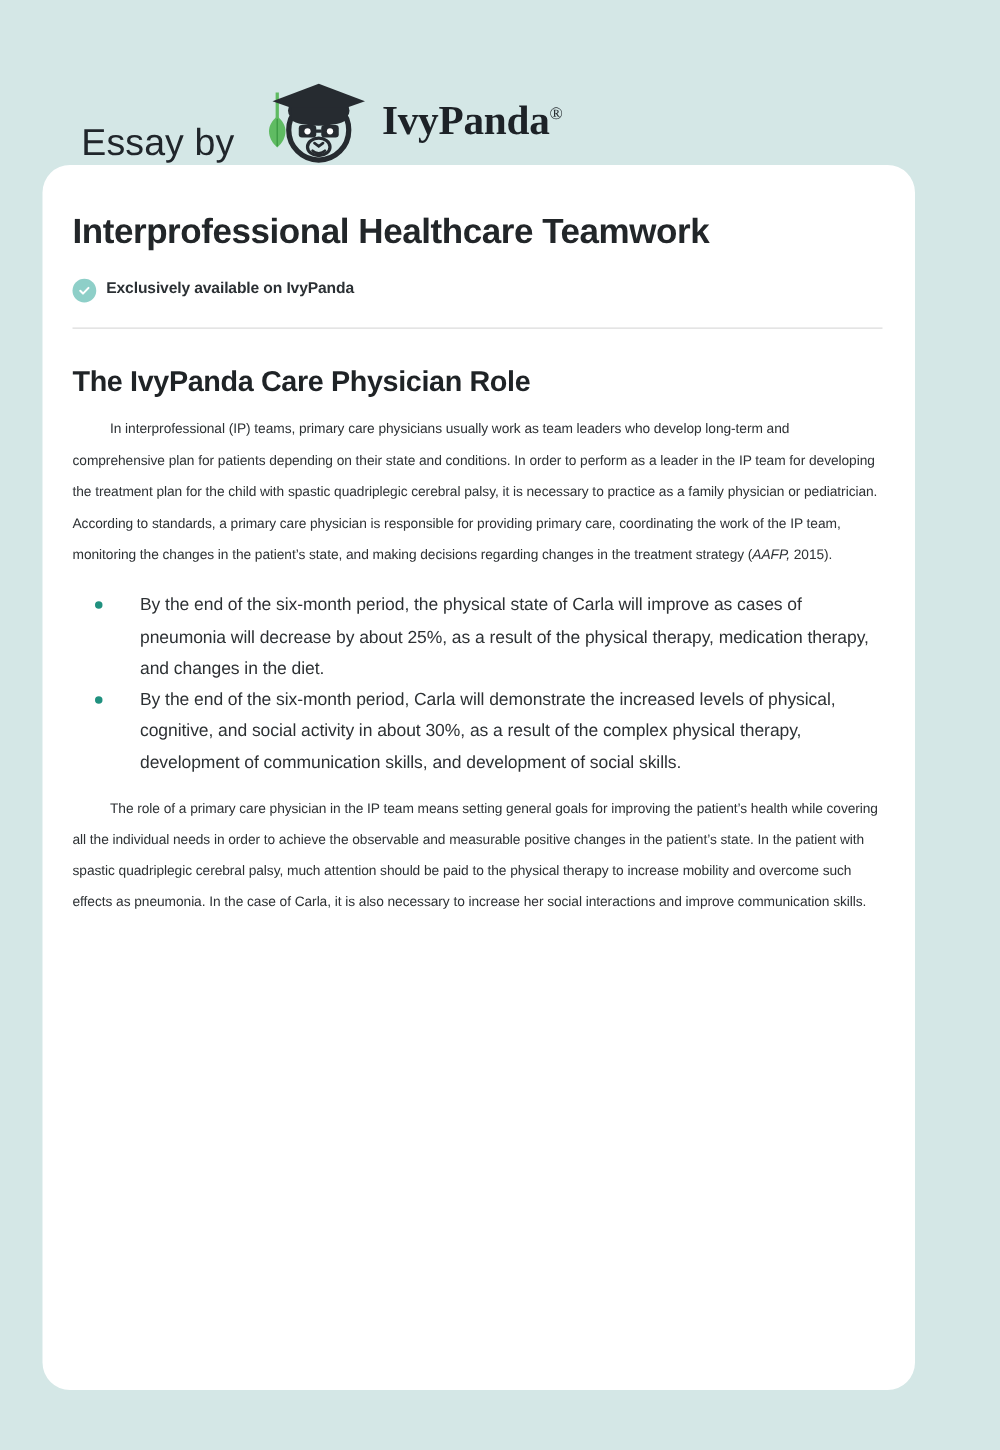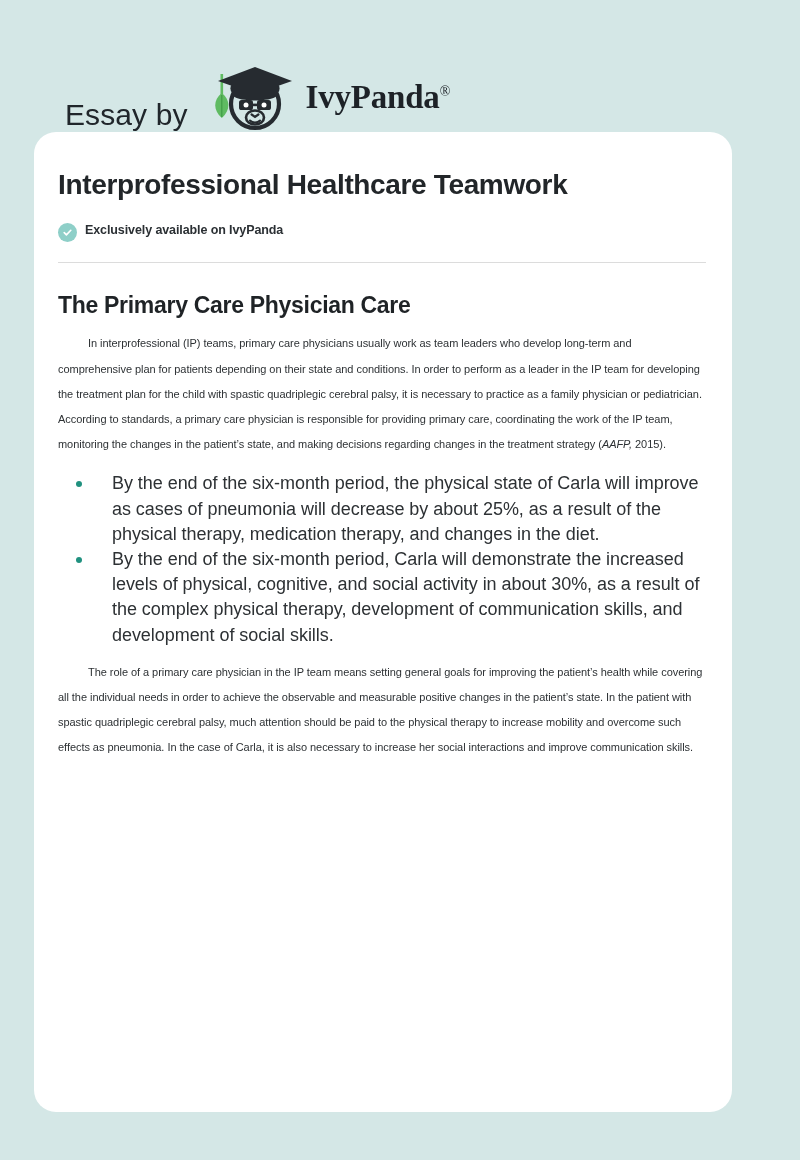--- a/index.html
+++ b/index.html
@@ -142,21 +142,21 @@
   }
 
   .goal-list {
     list-style: none;
     margin: 14px 0 0 0;
     padding: 0;
   }
   .goal-list li {
     position: relative;
     padding-left: 54px;
-    font-size: 18px;
+    font-size: 14px;
     line-height: 25.2px;
     color: #2d3134;
     letter-spacing: -0.05px;
     margin-bottom: 0px;
   }
   .goal-list li .dot {
     position: absolute;
     left: 18px;
     top: 10px;
     width: 6px;
@@ -212,21 +212,21 @@
     <span class="check-circle">
       <svg width="11" height="11" viewBox="0 0 12 12" xmlns="http://www.w3.org/2000/svg">
         <path d="M2.4 6.2 L4.8 8.6 L9.6 3.6" stroke="#ffffff" stroke-width="1.8" fill="none" stroke-linecap="round" stroke-linejoin="round"></path>
       </svg>
     </span>
     <span class="badge-text">Exclusively available on IvyPanda</span>
   </div>
 
   <div class="divider"></div>
 
-  <h2 class="section-heading">The Primary Care Physician Care</h2>
+  <h2 class="section-heading">The IvyPanda Care Physician Role</h2>
   <p class="body-par"><span>In interprofessional (IP) teams, primary care physicians usually work as team leaders who develop long-term and comprehensive plan for patients depending on their state and conditions. In order to perform as a leader in the IP team for developing the treatment plan for the child with spastic quadriplegic cerebral palsy, it is necessary to practice as a family physician or pediatrician. According to standards, a primary care physician is responsible for providing primary care, coordinating the work of the IP team, monitoring the changes in the patient’s state, and making decisions regarding changes in the treatment strategy (</span><em>AAFP,</em><span> 2015).</span></p>
 
   <ul class="goal-list">
     <li><span class="dot"></span><span>By the end of the six-month period, the physical state of Carla will improve as cases of pneumonia will decrease by about 25%, as a result of the physical therapy, medication therapy, and changes in the diet.</span></li>
     <li><span class="dot"></span><span>By the end of the six-month period, Carla will demonstrate the increased levels of physical, cognitive, and social activity in about 30%, as a result of the complex physical therapy, development of communication skills, and development of social skills.</span></li>
   </ul>
 
   <p class="body-par">The role of a primary care physician in the IP team means setting general goals for improving the patient’s health while covering all the individual needs in order to achieve the observable and measurable positive changes in the patient’s state. In the patient with spastic quadriplegic cerebral palsy, much attention should be paid to the physical therapy to increase mobility and overcome such effects as pneumonia. In the case of Carla, it is also necessary to increase her social interactions and improve communication skills.</p>
 
 </div>

